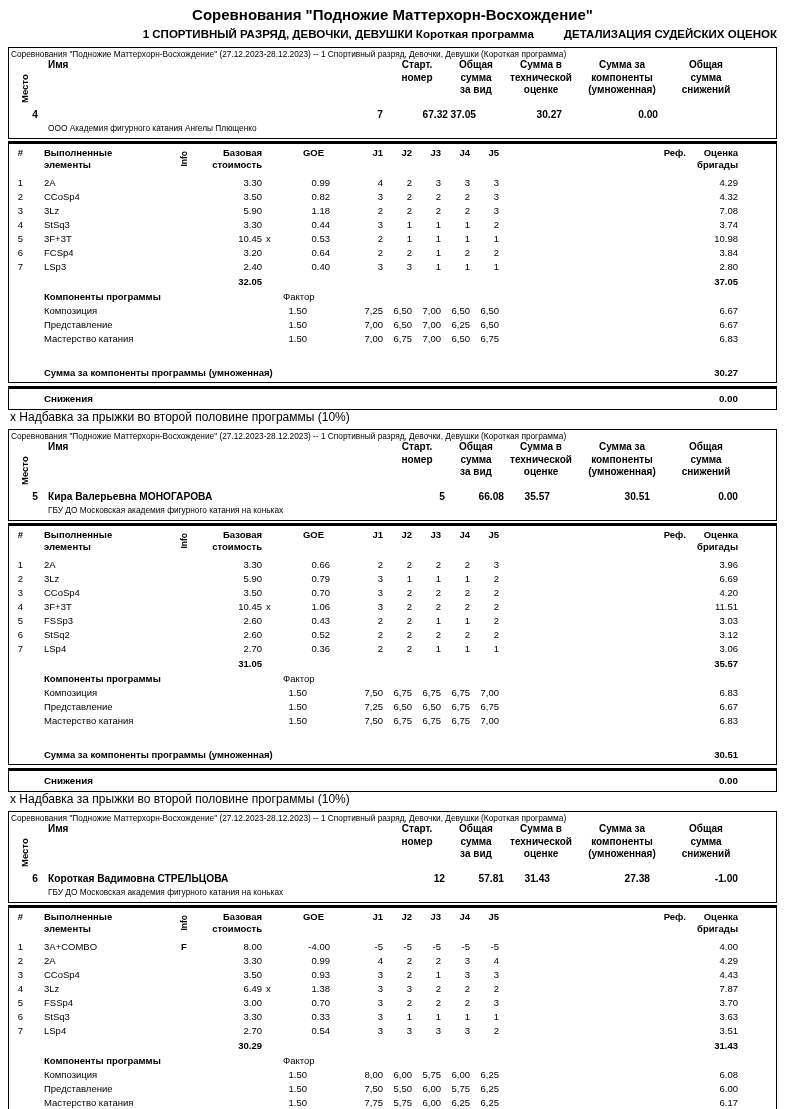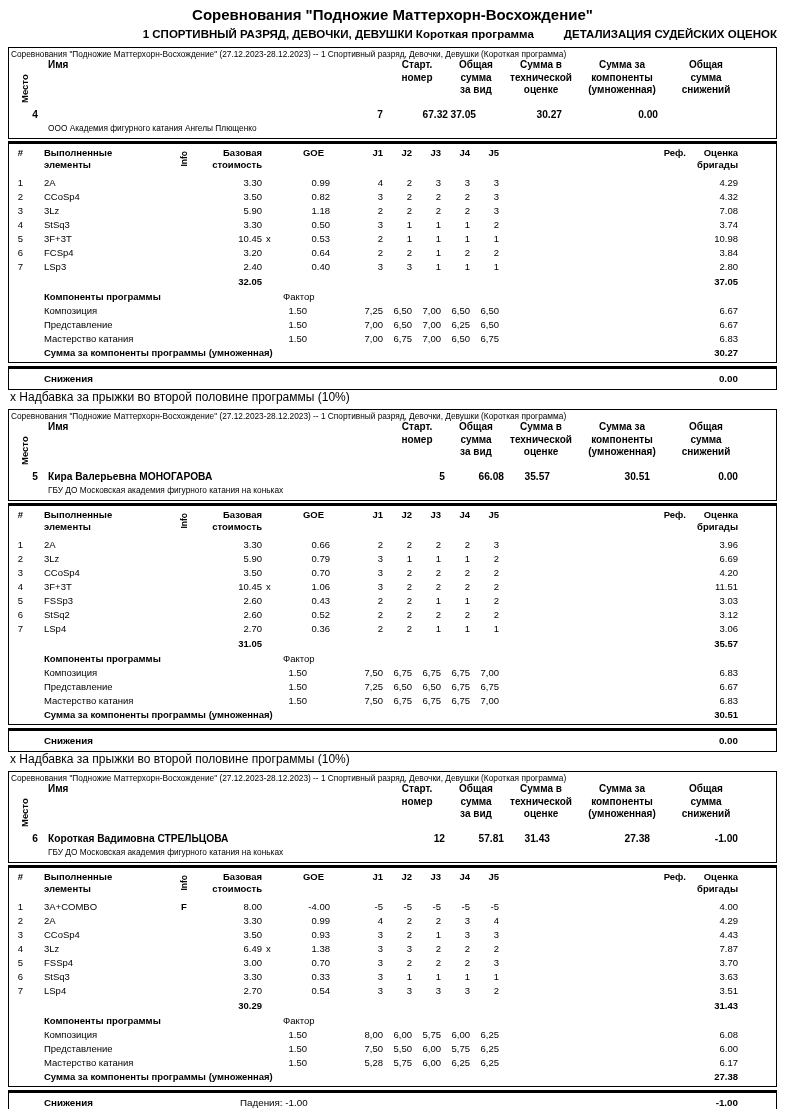--- a/index.html
+++ b/index.html
@@ -38,21 +38,21 @@
   .c-x{padding-left:4px;}
   .c-goe-h{padding-right:6px;}
   .c-score{padding-right:38px;}
   .c-factor{padding-right:23px;}
   .c-factor-h{padding-left:7px;font-weight:normal;}
   .bold{font-weight:bold;}
   .col-base{grid-column:4;}
   .col-goe{grid-column:6;}
   .col-score{grid-column:14;}
   .comp-name{grid-column:2/6;padding-left:21px;}
-  .comp-sum-label{grid-column:2/13;padding-left:21px;}
+  .comp-sum-label{grid-column:2/13;padding-left:21px;margin-top:20px;}
   .row-pad{margin-top:1px;}
   .dbox{border:1.5px solid #000;border-top-width:3px;margin-top:3px;display:flex;align-items:center;font-size:9.8px;line-height:20px;}
   .d-label{width:231px;padding-left:35px;font-weight:bold;box-sizing:border-box;}
   .d-detail{flex:1;font-weight:normal;}
   .d-value{width:90px;text-align:right;padding-right:38px;font-weight:bold;box-sizing:border-box;}
   .footnote{font-size:12px;margin:3px 0 7px 2px;line-height:9px;}
 </style>
 </head>
 <body>
 
@@ -168,21 +168,21 @@
             <div></div>
             <div class="r c-score">7.08</div>
           </div>
 
           <div class="eg">
             <div class="r">4</div>
             <div class="c-name">StSq3</div>
             <div class="c-info"></div>
             <div class="r">3.30</div>
             <div class="c-x"></div>
-            <div class="r">0.50</div>
+            <div class="r">0.44</div>
             <div></div>
             <div class="r">3</div>
             <div class="r">1</div>
             <div class="r">1</div>
             <div class="r">1</div>
             <div class="r">2</div>
             <div></div>
             <div class="r c-score">3.74</div>
           </div>
 
@@ -729,21 +729,21 @@
             <div class="r">5,50</div>
             <div class="r">6,00</div>
             <div class="r">5,75</div>
             <div class="r">6,25</div>
             <div class="r c-score col-score">6.00</div>
           </div>
 
           <div class="eg">
             <div class="comp-name">Мастерство катания</div>
             <div class="r c-factor col-goe">1.50</div>
-            <div class="r" style="grid-column:8">5,28</div>
+            <div class="r" style="grid-column:8">7,75</div>
             <div class="r">5,75</div>
             <div class="r">6,00</div>
             <div class="r">6,25</div>
             <div class="r">6,25</div>
             <div class="r c-score col-score">6.17</div>
           </div>
 
         <div class="eg">
           <div class="comp-sum-label bold">Сумма за компоненты программы (умноженная)</div>
           <div class="r bold c-score col-score">27.38</div>

